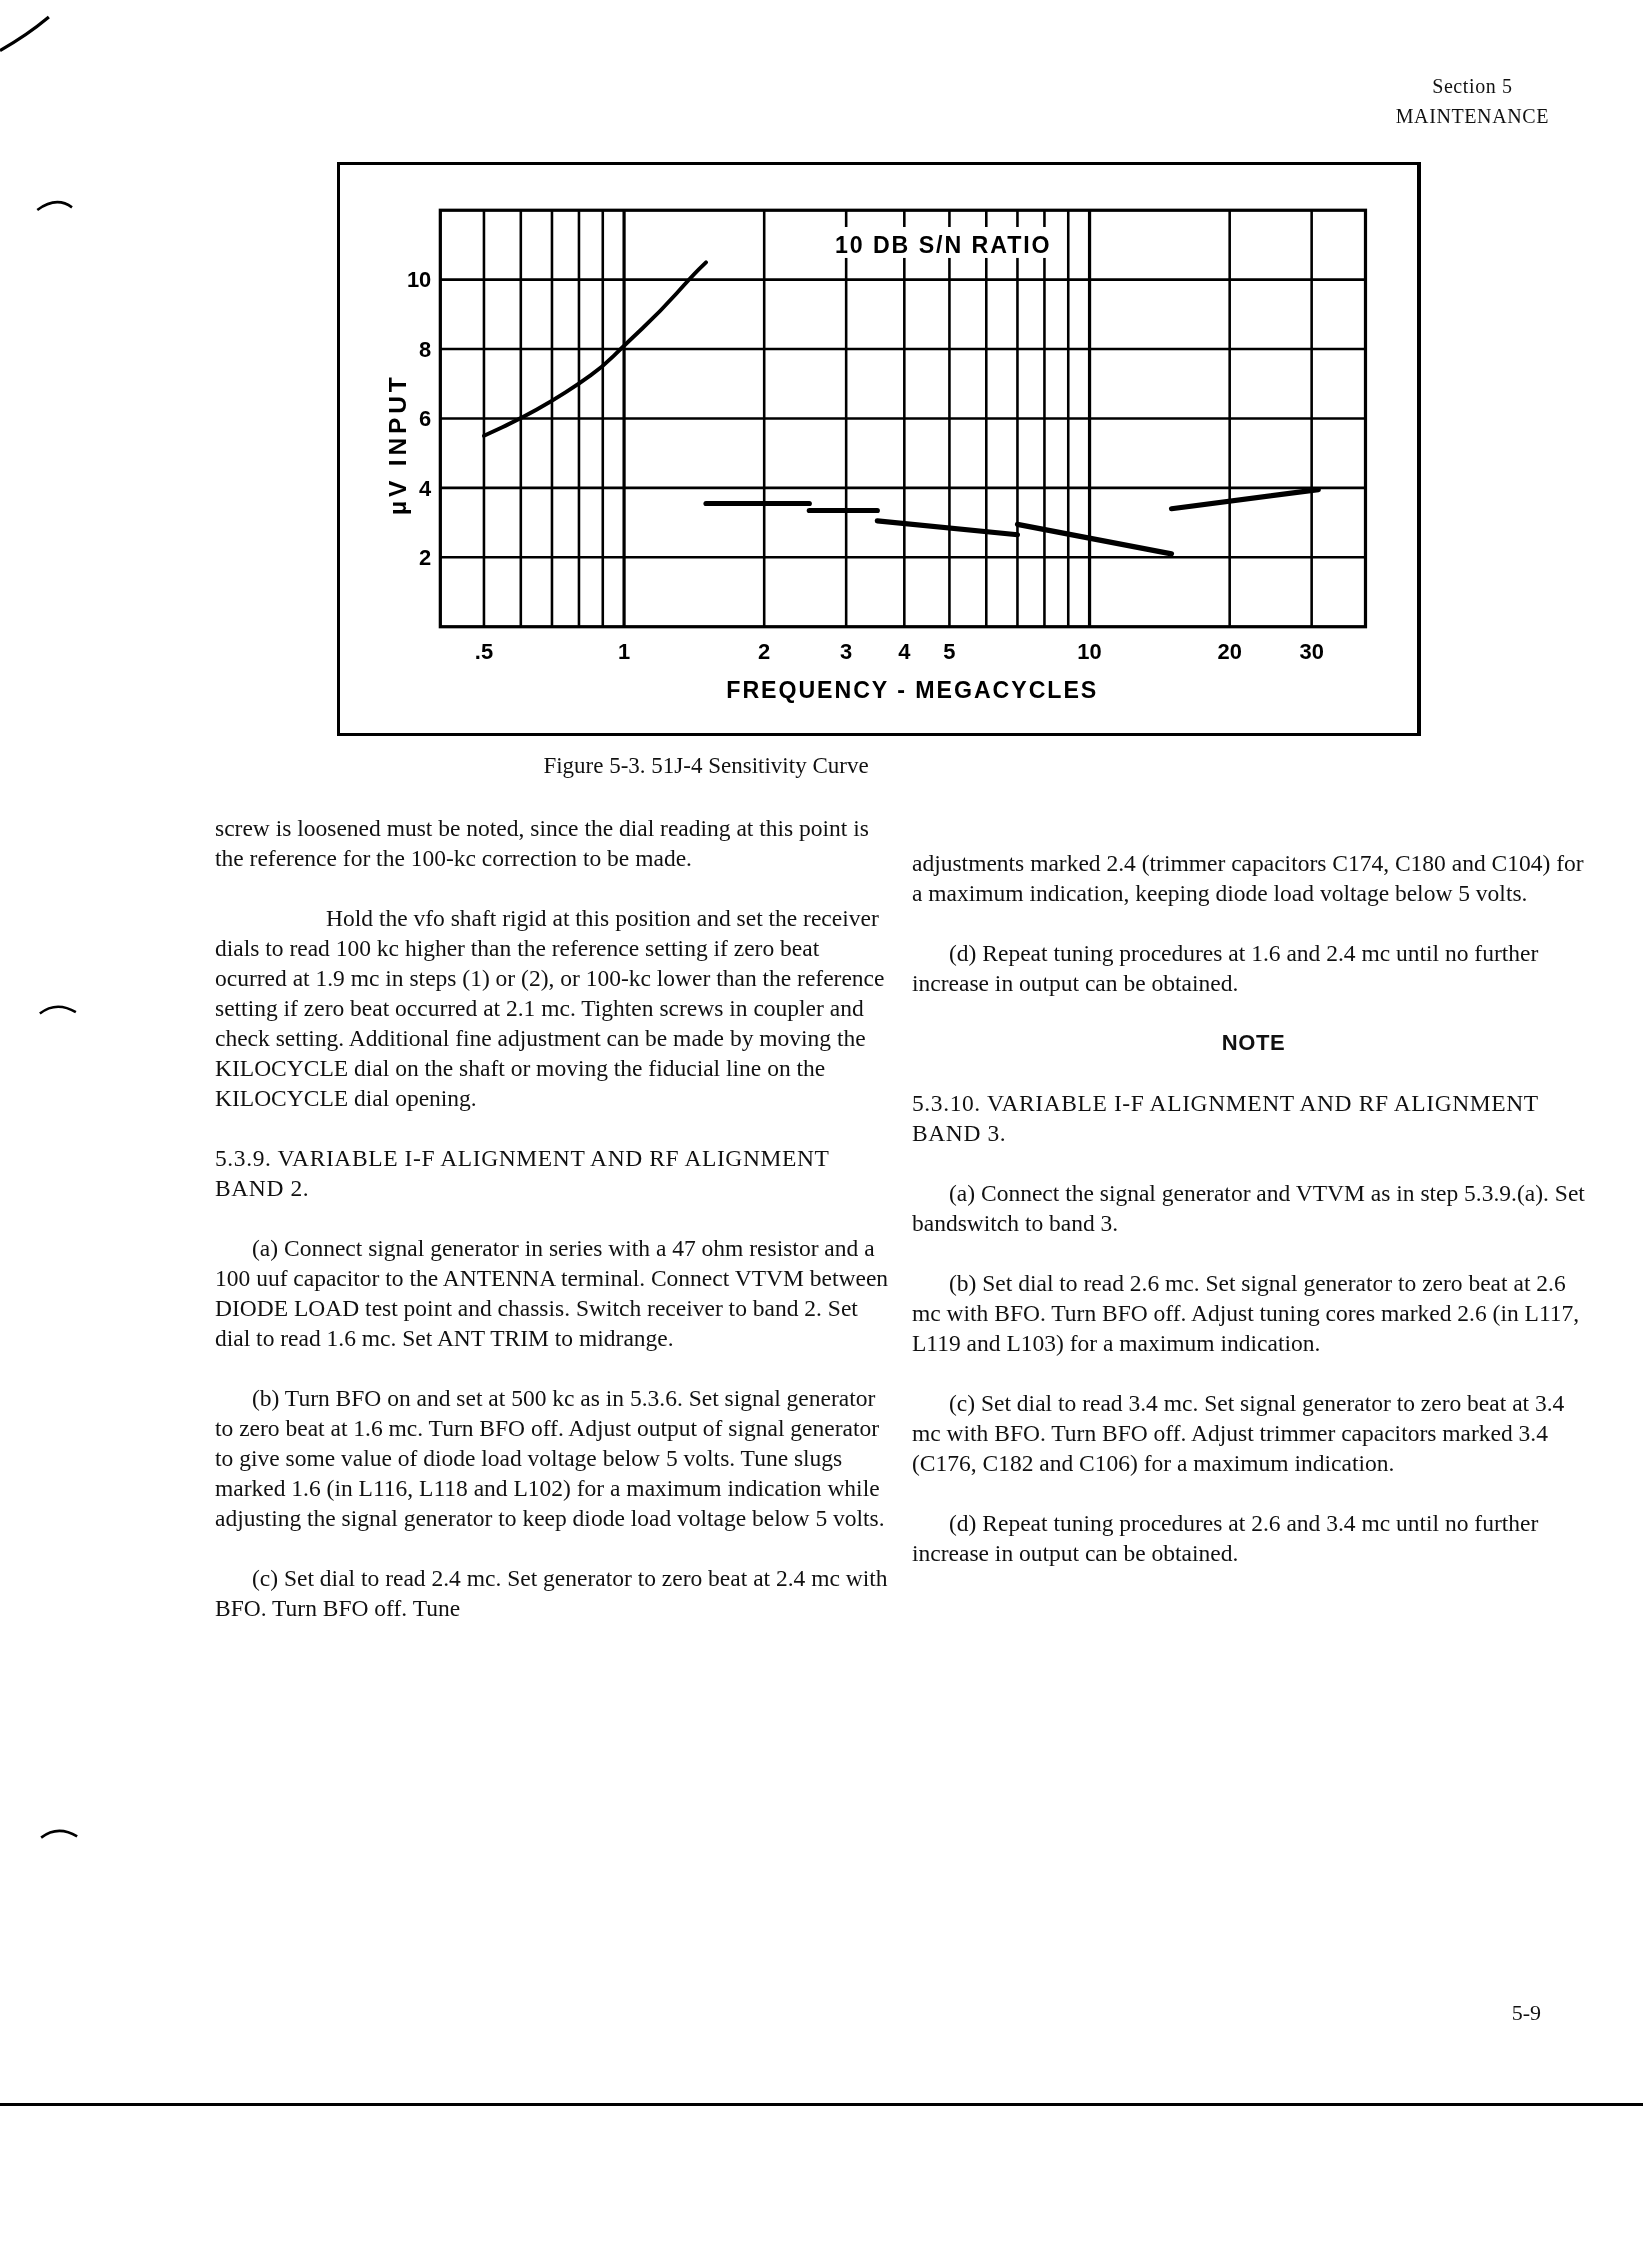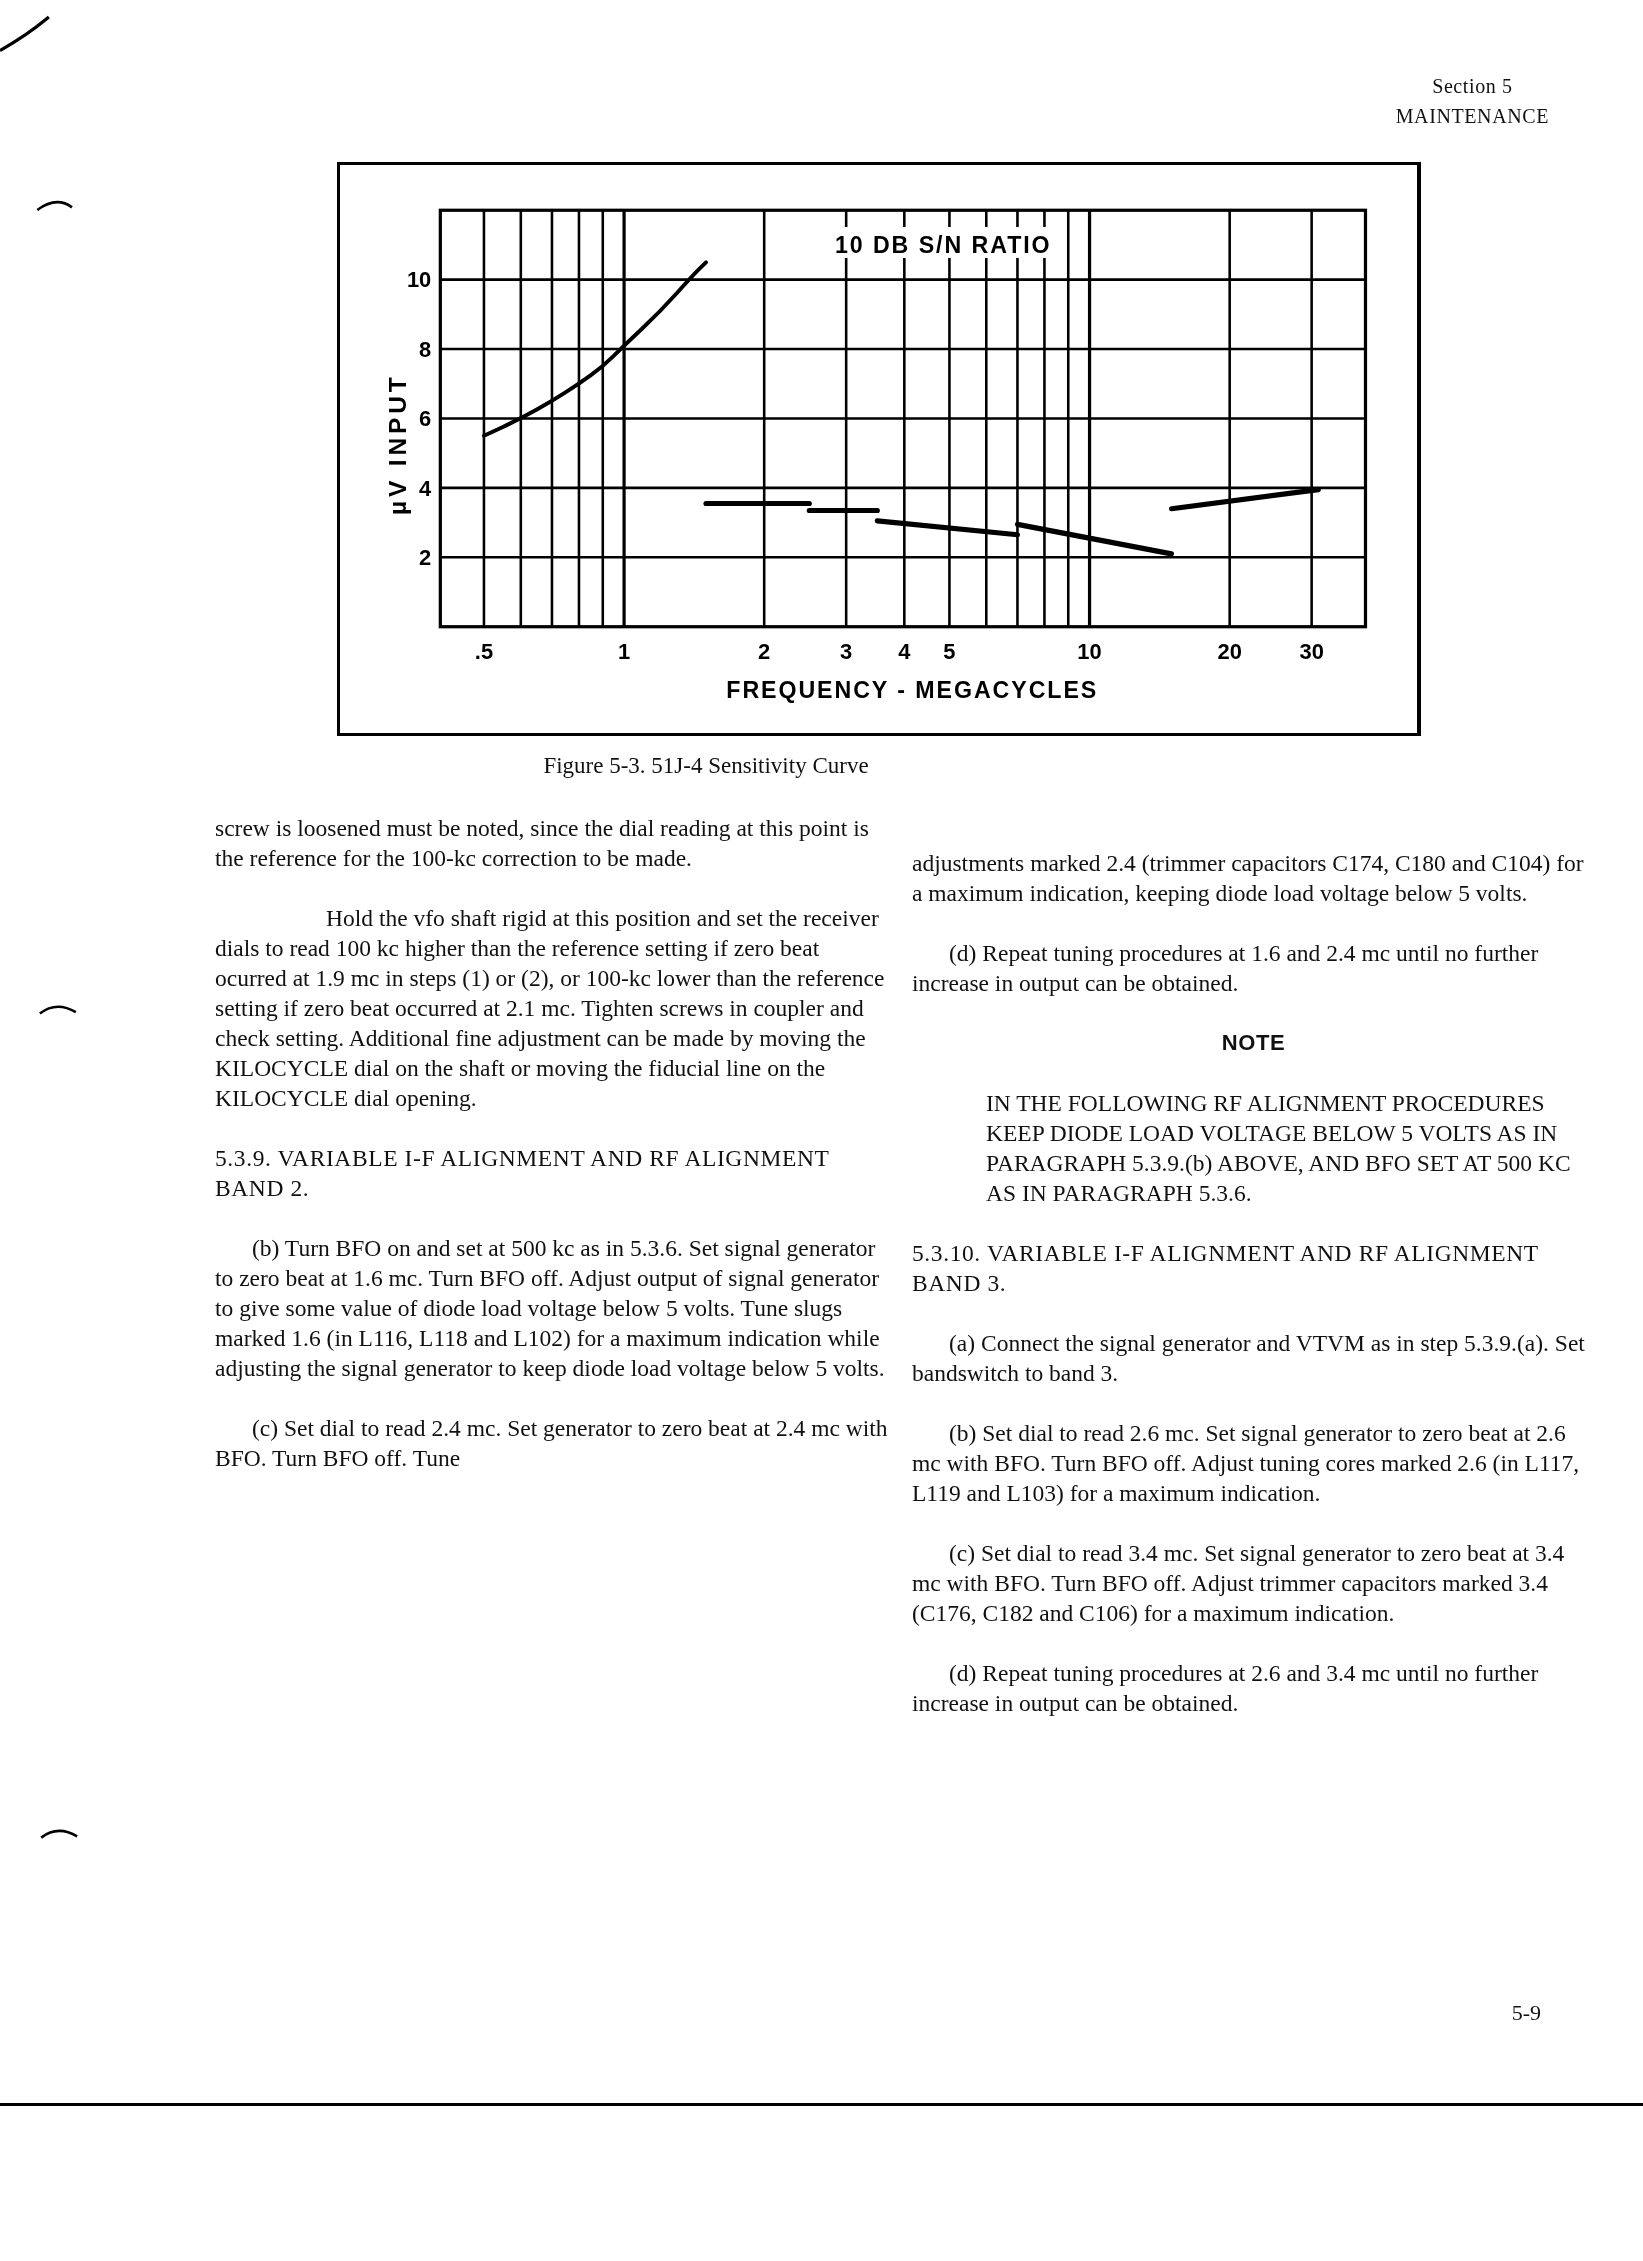--- a/index.html
+++ b/index.html
@@ -91,31 +91,31 @@
     <path d="M1578.2 813.2 L1817.1 859.0" fill="none" stroke="#000" stroke-width="8" stroke-linecap="round"></path>
     <path d="M1817.1 789.0 L2044.8 759.4" fill="none" stroke="#000" stroke-width="8" stroke-linecap="round"></path>
   </svg>
 
 <div class="abs caption">Figure 5-3.  51J-4 Sensitivity Curve</div>
 
 <div class="abs col col-left" id="col-left">
     <p class="">screw is loosened must be noted, since the dial reading at this point is the reference for the 100-kc correction to be made.</p>
     <p class="indent-big">Hold the vfo shaft rigid at this position and set the receiver dials to read 100 kc higher than the reference setting if zero beat ocurred at 1.9 mc in steps (1) or (2), or 100-kc lower than the reference setting if zero beat occurred at 2.1 mc.  Tighten screws in coupler and check setting.  Additional fine adjustment can be made by moving the KILOCYCLE dial on the shaft or moving the fiducial line on the KILOCYCLE dial opening.</p>
     <p class="heading">5.3.9.  VARIABLE I-F ALIGNMENT AND RF ALIGNMENT BAND 2.</p>
+    <p class="indent">(a) Connect signal generator in series with a 47 ohm resistor and a 100 uuf capacitor to the ANTENNA terminal.  Connect VTVM between DIODE LOAD test point and chassis.  Switch receiver to band 2. Set dial to read 1.6 mc.  Set ANT TRIM to midrange.</p>
     <p class="indent">(b)  Turn BFO on and set at 500 kc as in 5.3.6. Set signal generator to zero beat at 1.6 mc.  Turn BFO off.  Adjust output of signal generator to give some value of diode load voltage below 5 volts. Tune slugs marked 1.6 (in L116, L118 and L102) for a maximum indication while adjusting the signal generator to keep diode load voltage below 5 volts.</p>
     <p class="indent">(c)  Set dial to read 2.4 mc.  Set generator to zero beat at 2.4 mc with BFO.  Turn BFO off.  Tune</p>
   </div>
 
 <div class="abs col col-right" id="col-right">
   <div id="right-pre">
       <p class="">adjustments marked 2.4 (trimmer capacitors C174, C180 and C104) for a maximum indication, keeping diode load voltage below 5 volts.</p>
       <p class="indent">(d)  Repeat tuning procedures at 1.6 and 2.4 mc until no further increase in output can be obtained.</p>
     </div>
   <div class="note-title">NOTE</div>
-  <div class="note-body">IN THE FOLLOWING RF ALIGNMENT PROCEDURES KEEP DIODE LOAD VOLTAGE BELOW 5 VOLTS AS IN PARAGRAPH 5.3.9.(b) ABOVE, AND BFO SET AT 500 KC AS IN PARAGRAPH 5.3.6.</div>
   <div id="right-post">
       <p class="heading">5.3.10.  VARIABLE I-F ALIGNMENT AND RF ALIGNMENT BAND 3.</p>
       <p class="indent">(a)  Connect the signal generator and VTVM as in step 5.3.9.(a).  Set bandswitch to band 3.</p>
       <p class="indent">(b)  Set dial to read 2.6 mc.  Set signal generator to zero beat at 2.6 mc with BFO.  Turn BFO off. Adjust tuning cores marked 2.6 (in L117, L119 and L103) for a maximum indication.</p>
       <p class="indent">(c)  Set dial to read 3.4 mc.  Set signal generator to zero beat at 3.4 mc with BFO.  Turn BFO off. Adjust trimmer capacitors marked 3.4 (C176, C182 and C106) for a maximum indication.</p>
       <p class="indent">(d)  Repeat tuning procedures at 2.6 and 3.4 mc until no further increase in output can be obtained.</p>
     </div>
 </div>
 
 <div class="abs page-num">5-9</div>

